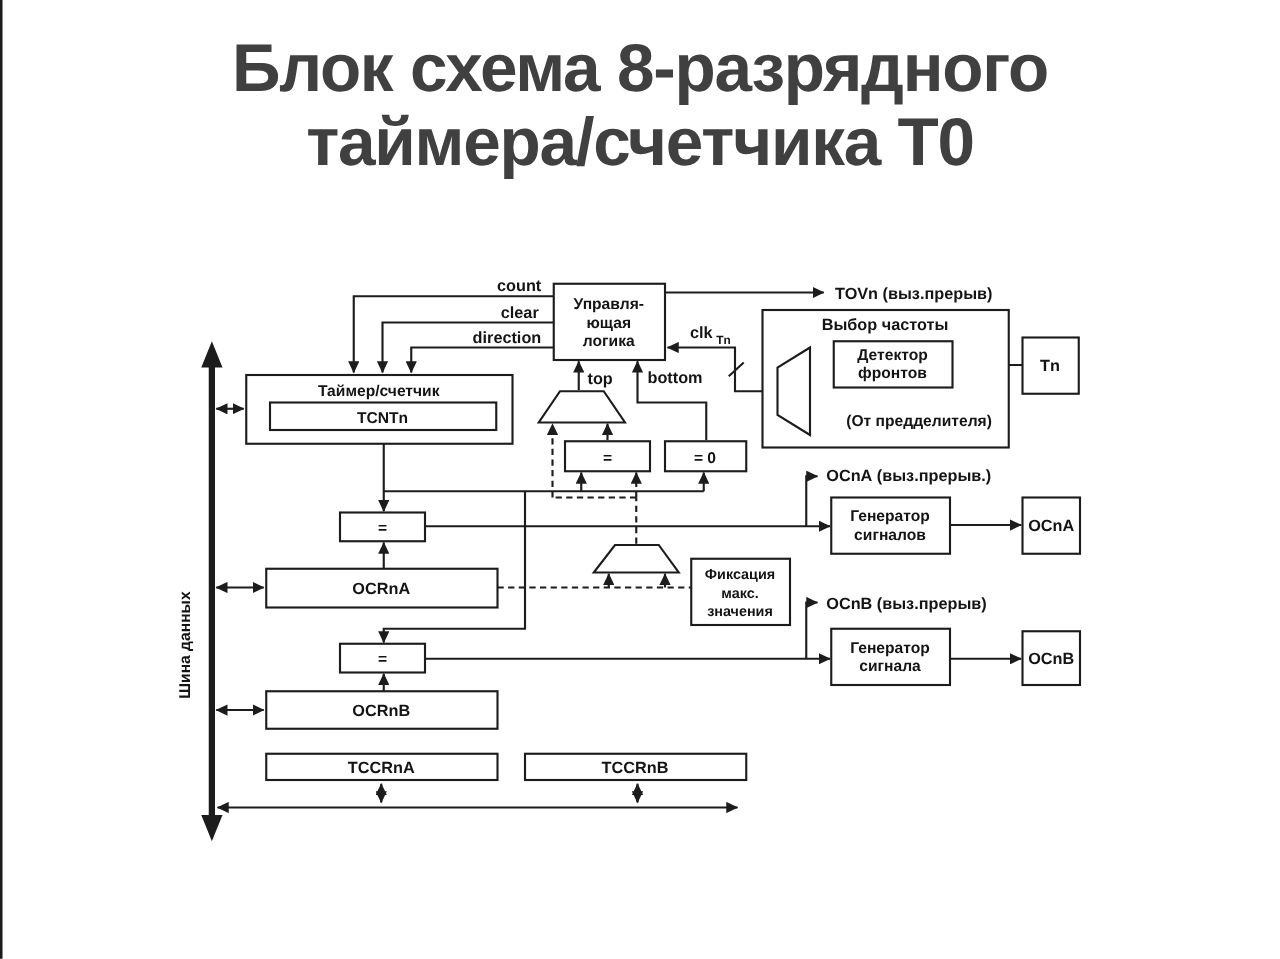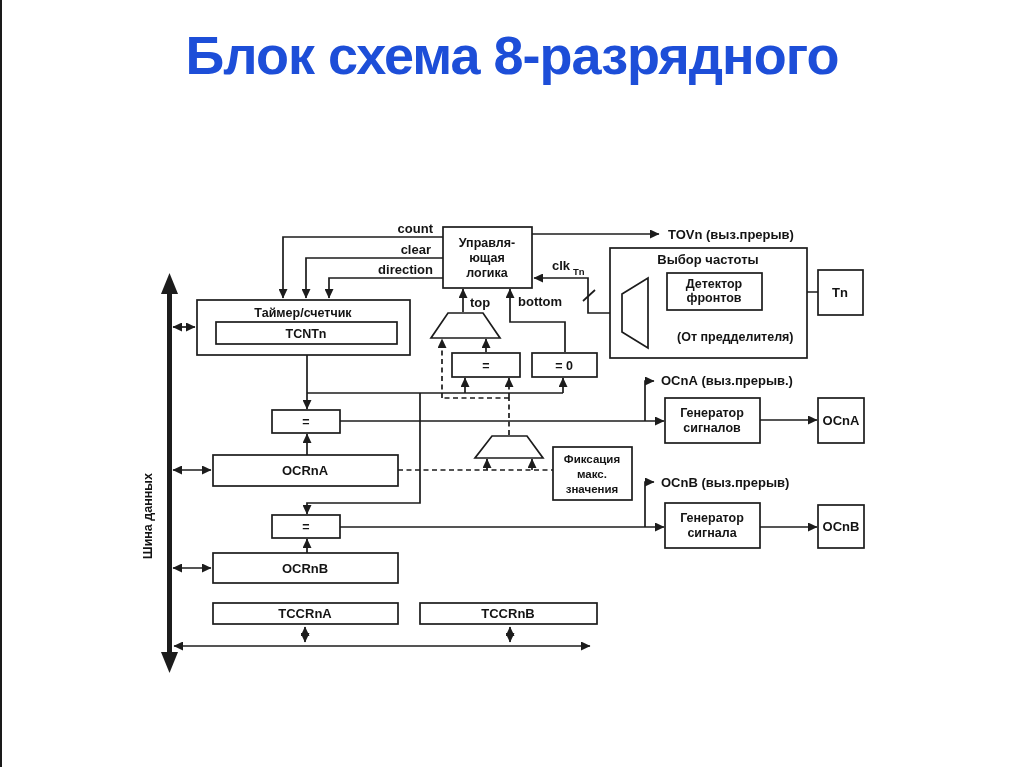--- a/index.html
+++ b/index.html
@@ -1,39 +1,40 @@
 <!DOCTYPE html>
 <html><head>
 <meta charset="utf-8">
 <style>
   html,body{margin:0;padding:0;background:#ffffff;}
   body{width:1024px;height:767px;position:relative;overflow:hidden;
        font-family:"Liberation Sans",sans-serif;}
   .edge-line{position:absolute;left:0;top:0;width:2px;height:767px;background:#1a1a1a;}
   .title{position:absolute;left:0;top:26px;width:1024px;text-align:center;
-         font-size:54px;font-weight:700;line-height:1.1;color:#1d4ed8;letter-spacing:-1px;}
+         font-size:54px;font-weight:700;line-height:1.1;color:#404040;letter-spacing:-1px;}
   svg{position:absolute;left:0;top:0;}
   svg text{font-family:"Liberation Sans",sans-serif;font-weight:700;fill:#141414;}
   .t13{font-size:13px;}
   .t12{font-size:12.5px;}
   .t11{font-size:11.5px;}
   .t9{font-size:9.5px;}
   .box{fill:#ffffff;stroke:#1c1c1c;stroke-width:1.7;}
   .wire{fill:none;stroke:#1c1c1c;stroke-width:1.7;}
   .dash{fill:none;stroke:#1c1c1c;stroke-width:1.7;stroke-dasharray:5 3.5;}
   .thick{fill:none;stroke:#1c1c1c;stroke-width:5;}
   .ah{fill:#1c1c1c;}
 </style>
 </head>
 <body>
 
 <div class="edge-line"></div>
 
 <div class="title">
   <div>Блок схема 8-разрядного</div>
+  <div>таймера/счетчика Т0</div>
 </div>
 
 <svg width="1024" height="767" viewBox="0 0 1024 767">
   <defs>
     <marker id="m" markerUnits="userSpaceOnUse" markerWidth="10" markerHeight="9" viewBox="0 0 10 9" refX="9" refY="4.5" orient="auto-start-reverse">
       <path d="M0,0 L9.5,4.5 L0,9 Z" class="ah"></path>
     </marker>
   </defs>
 
   <g>

